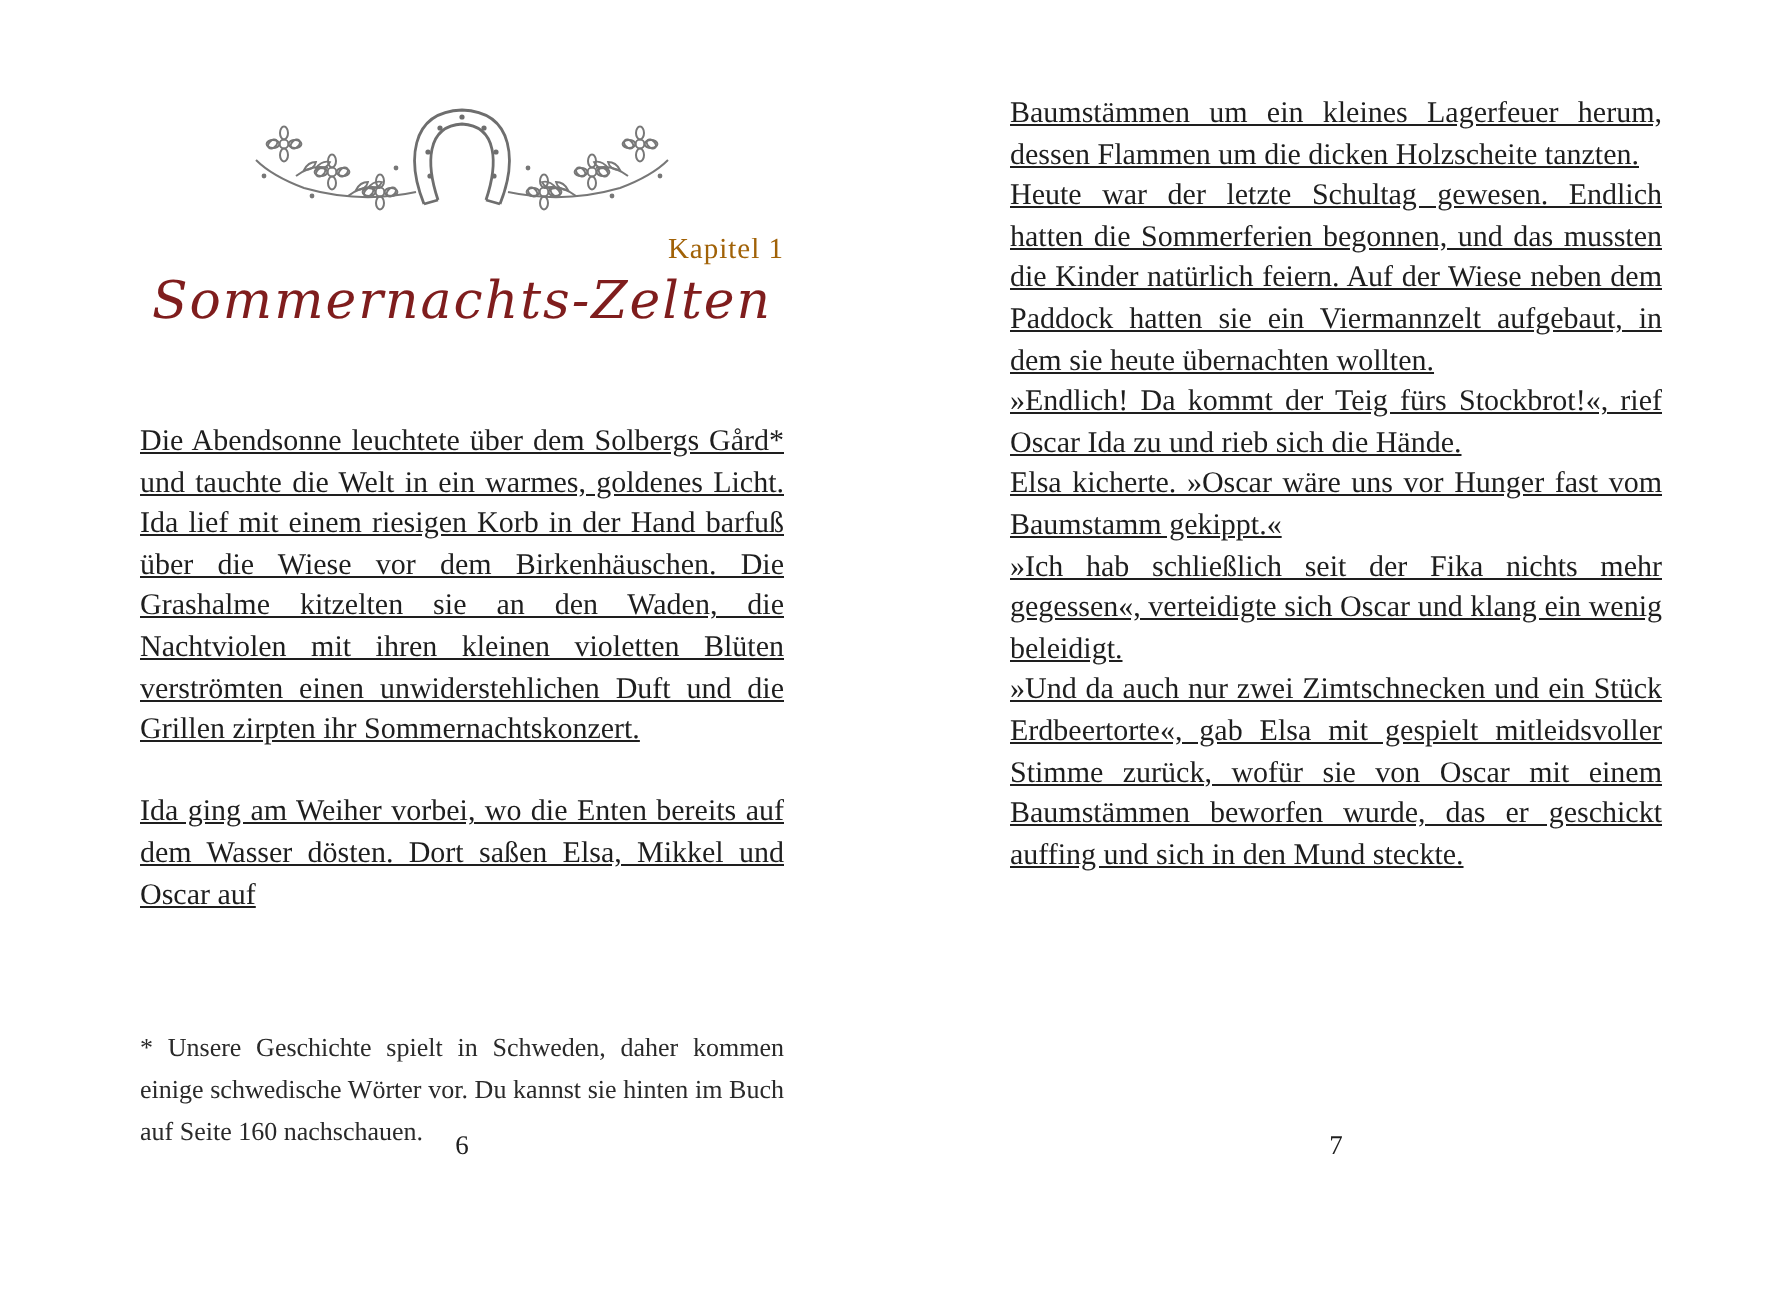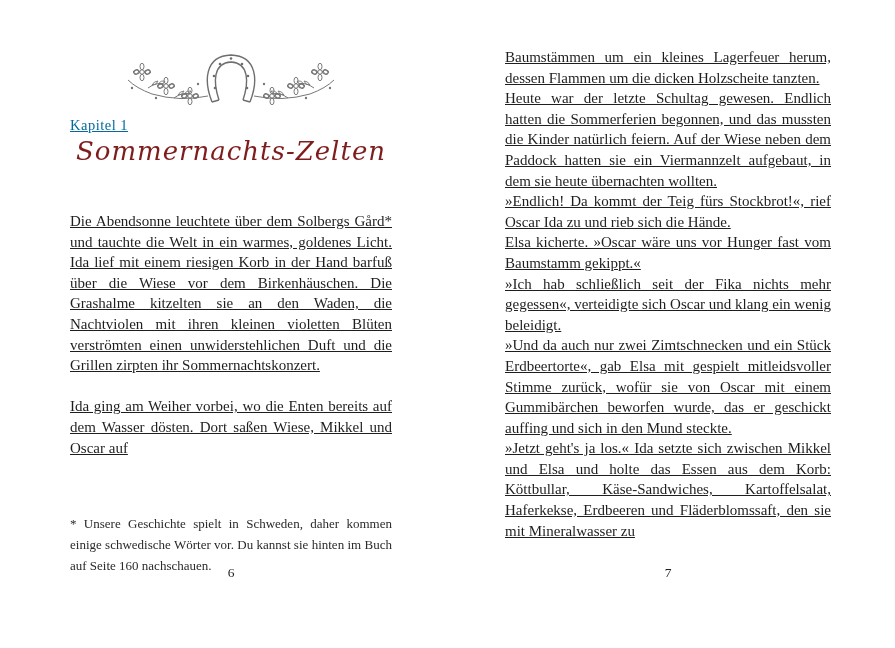--- a/index.html
+++ b/index.html
@@ -23,25 +23,24 @@
     top: 44px;
     width: 262px;
     height: 72px;
     text-align: center;
   }
   .kapitel {
     position: absolute;
     left: 70px;
     top: 117px;
     width: 322px;
-    text-align: left;
+    text-align: right;
     font-size: 14.5px;
     letter-spacing: 0.5px;
-    color: #0369a1;
-    text-decoration: underline;
+    color: #a16207;
   }
   .chapter-title {
     position: absolute;
     left: 50px;
     top: 136px;
     width: 362px;
     text-align: center;
     font-size: 26px;
     font-style: italic;
     letter-spacing: 1px;
@@ -156,28 +155,27 @@
       <circle cx="98" cy="40" r="1.2" fill="#777"></circle>
     </g>
   </svg>
 </div>
 
 <div class="kapitel">Kapitel 1</div>
 <div class="chapter-title">Sommernachts-Zelten</div>
 
 <div class="left-body body-text">
   <p>Die Abendsonne leuchtete über dem Solbergs Gård* und tauchte die Welt in ein warmes, goldenes Licht. Ida lief mit einem riesigen Korb in der Hand barfuß über die Wiese vor dem Birkenhäuschen. Die Grashalme kitzelten sie an den Waden, die Nachtviolen mit ihren kleinen violetten Blüten verströmten einen unwiderstehlichen Duft und die Grillen zirpten ihr Sommernachtskonzert.</p>
-  <p class="gap-before">Ida ging am Weiher vorbei, wo die Enten bereits auf dem Wasser dösten. Dort saßen Wiese, Mikkel und Oscar auf</p>
+  <p class="gap-before">Ida ging am Weiher vorbei, wo die Enten bereits auf dem Wasser dösten. Dort saßen Elsa, Mikkel und Oscar auf</p>
 </div>
 
 <div class="footnote">* Unsere Geschichte spielt in Schweden, daher kommen einige schwedische Wörter vor. Du kannst sie hinten im Buch auf Seite 160 nachschauen.</div>
 <div class="pagenum left">6</div>
 
 <div class="right-body body-text">
   <p>Baumstämmen um ein kleines Lagerfeuer herum, dessen Flammen um die dicken Holzscheite tanzten.</p>
   <p>Heute war der letzte Schultag gewesen. Endlich hatten die Sommerferien begonnen, und das mussten die Kinder natürlich feiern. Auf der Wiese neben dem Paddock hatten sie ein Viermannzelt aufgebaut, in dem sie heute übernachten wollten.</p>
   <p>»Endlich! Da kommt der Teig fürs Stockbrot!«, rief Oscar Ida zu und rieb sich die Hände.</p>
   <p>Elsa kicherte. »Oscar wäre uns vor Hunger fast vom Baumstamm gekippt.«</p>
   <p>»Ich hab schließlich seit der Fika nichts mehr gegessen«, verteidigte sich Oscar und klang ein wenig beleidigt.</p>
-  <p>»Und da auch nur zwei Zimtschnecken und ein Stück Erdbeertorte«, gab Elsa mit gespielt mitleidsvoller Stimme zurück, wofür sie von Oscar mit einem Gummibärchen beworfen wurde, das er geschickt auffing und sich in den Mund steckte.</p>
-  <p>»Jetzt geht's ja los.« Ida setzte sich zwischen Mikkel und Elsa und holte das Essen aus dem Korb: Köttbullar, Käse-Sandwiches, Kartoffelsalat, Haferkekse, Erdbeeren und Fläderblomssaft, den sie mit Mineralwasser zu</p>
+  <p>»Und da auch nur zwei Zimtschnecken und ein Stück Erdbeertorte«, gab Elsa mit gespielt mitleidsvoller Stimme zurück, wofür sie von Oscar mit einem Baumstämmen beworfen wurde, das er geschickt auffing und sich in den Mund steckte.</p>
 </div>
 <div class="pagenum right">7</div>
 
 </body></html>

